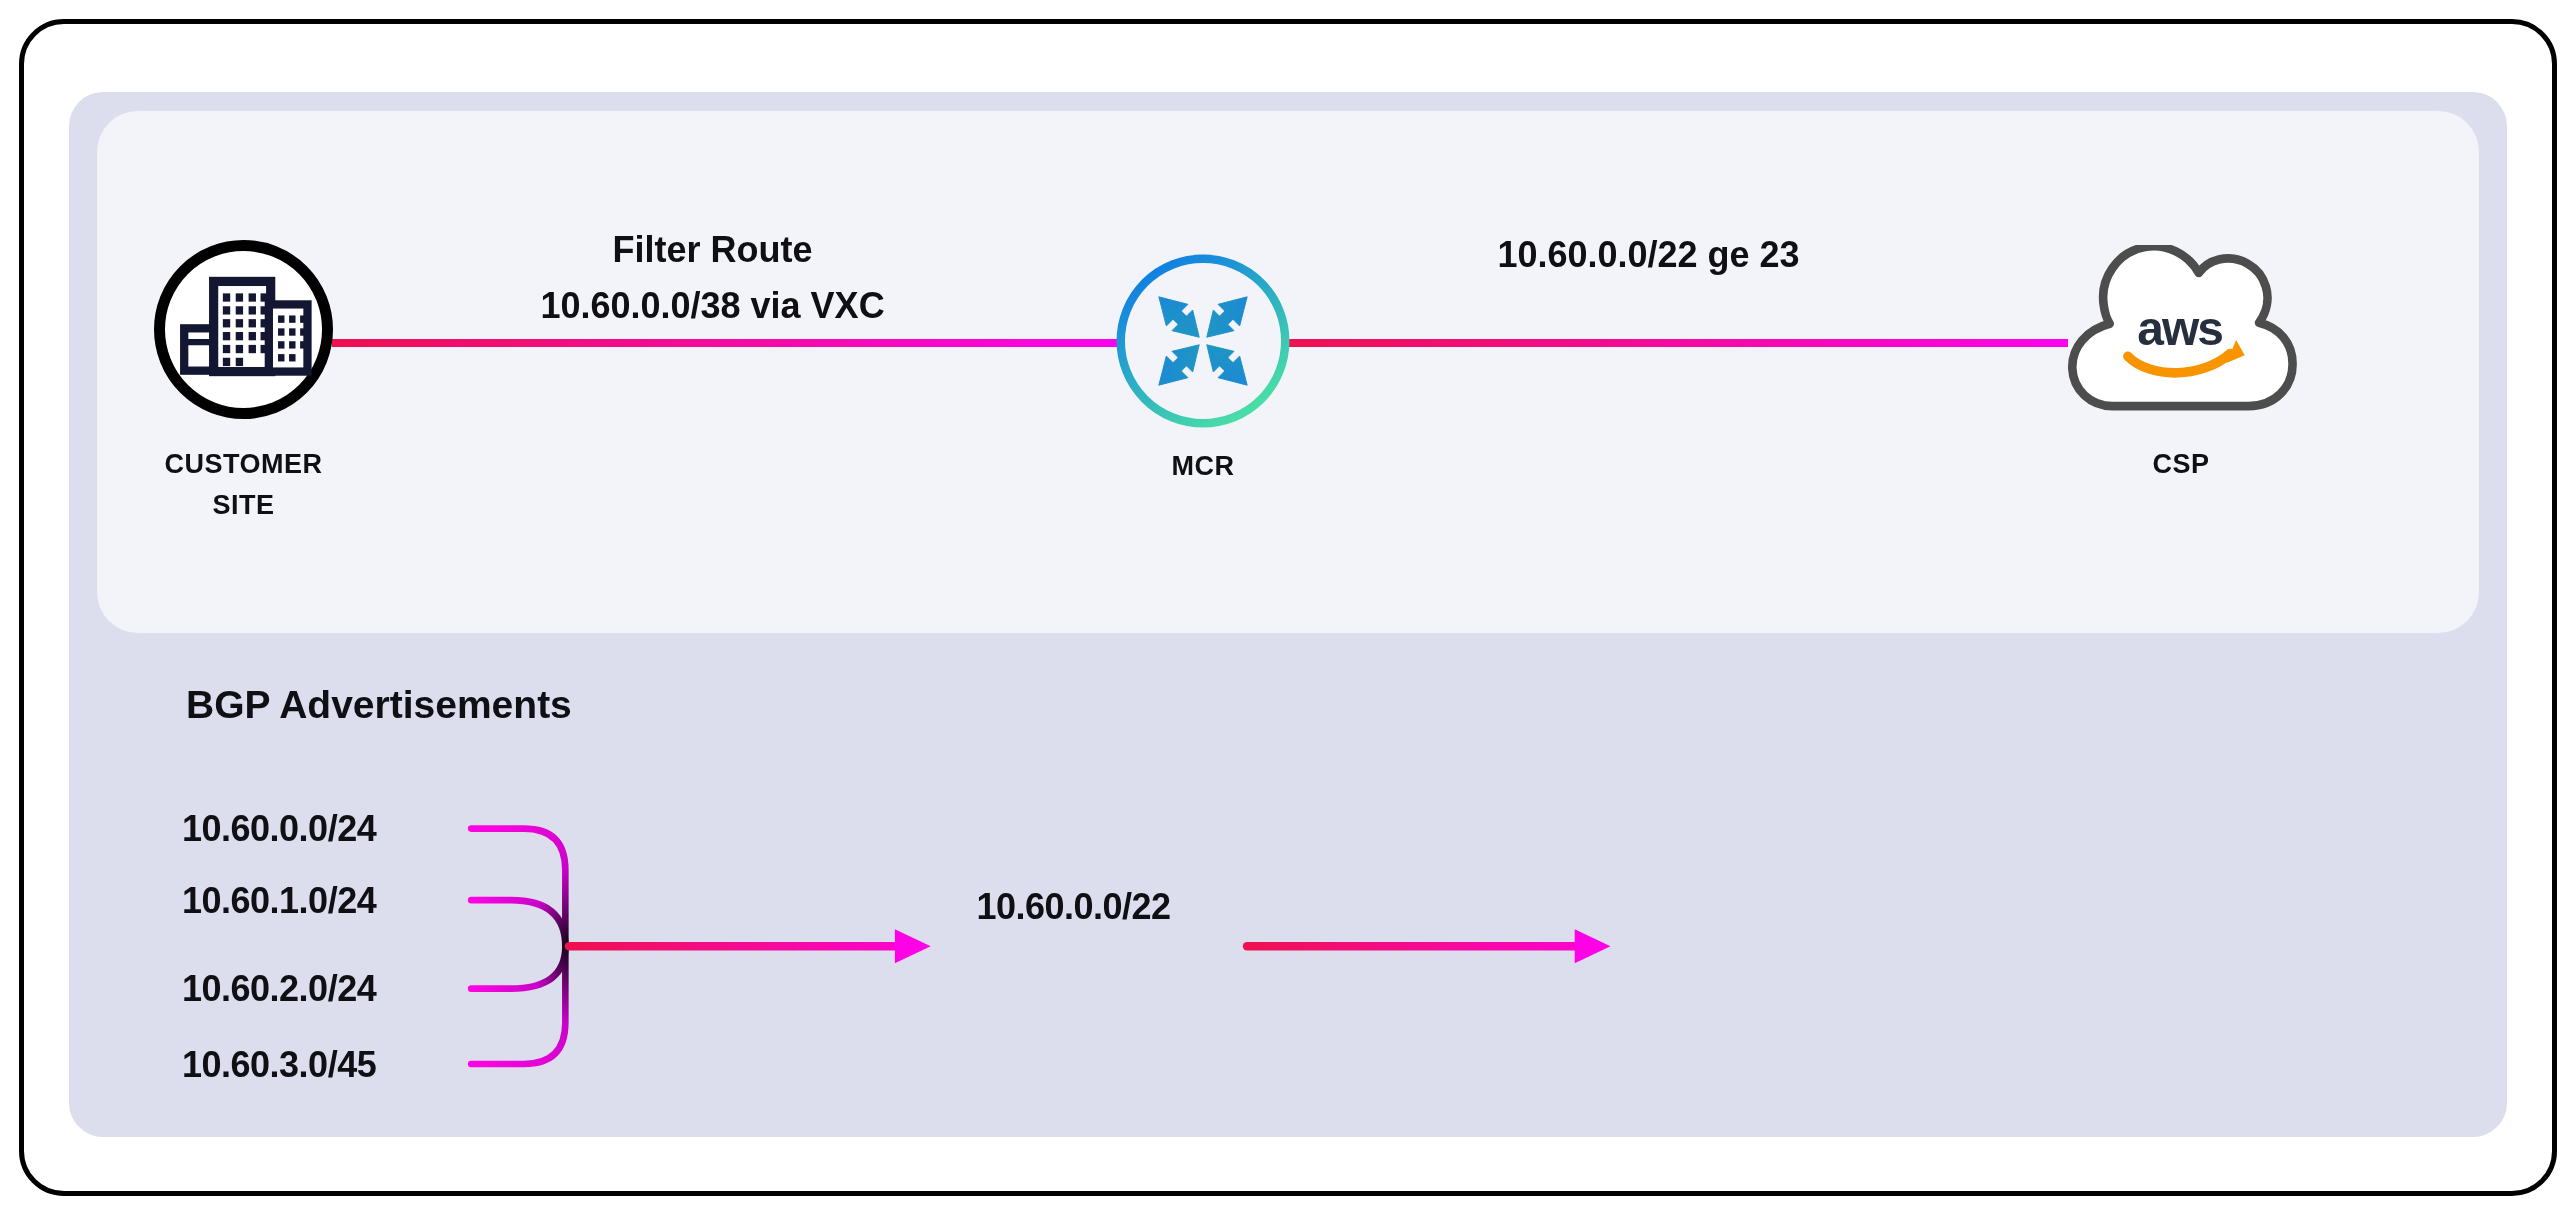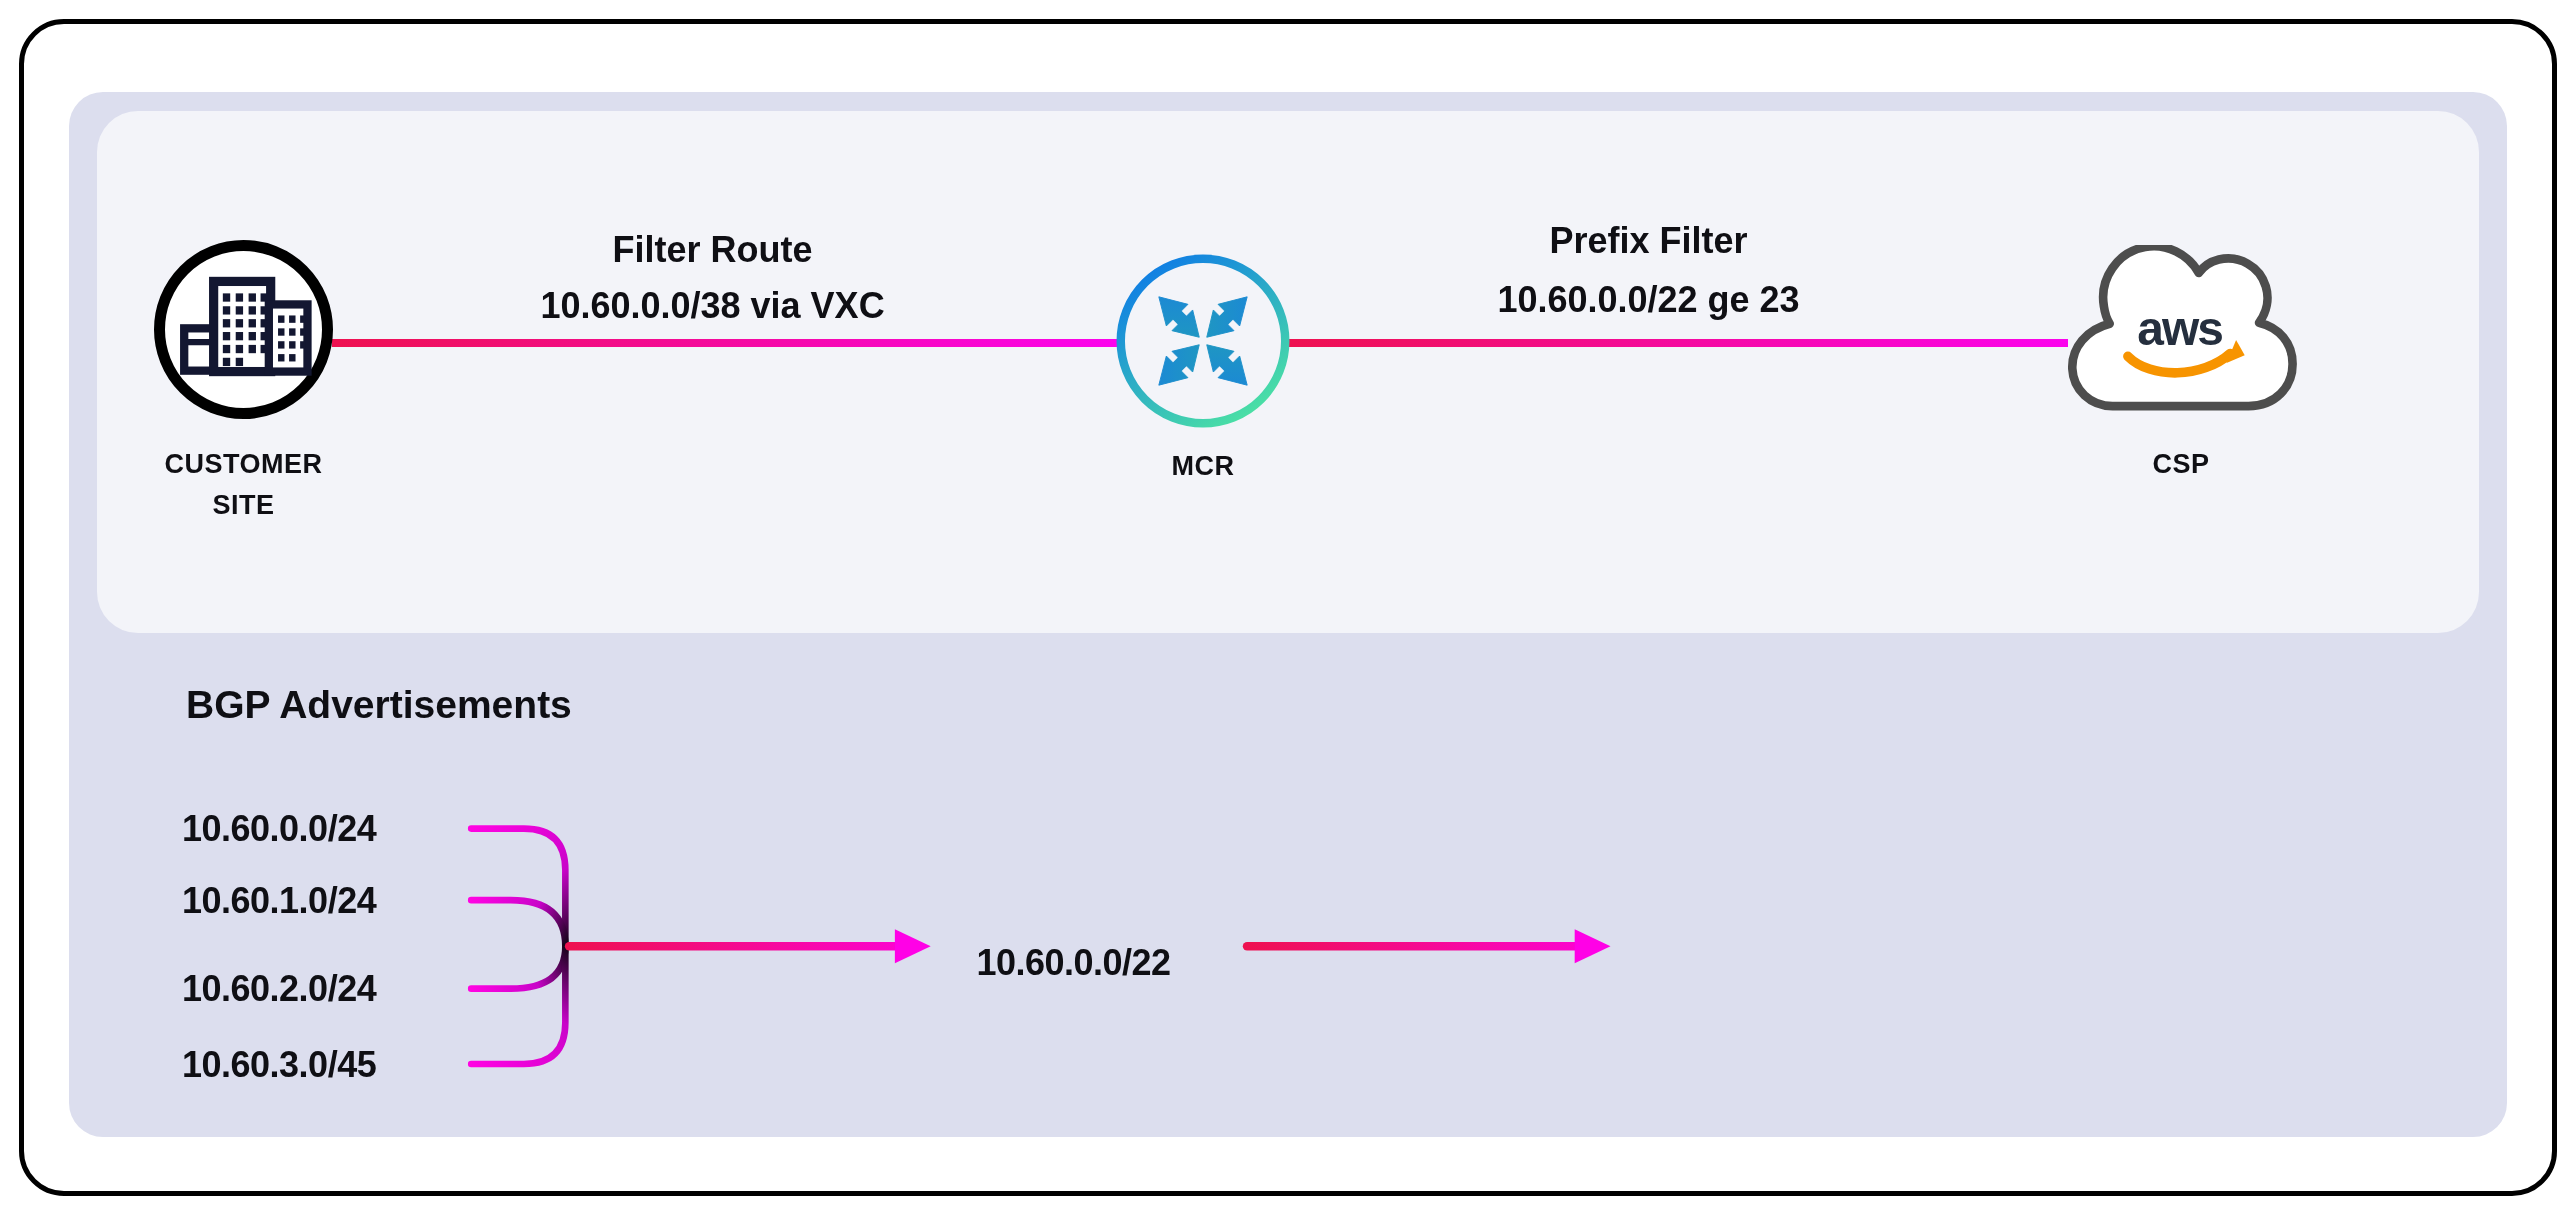--- a/index.html
+++ b/index.html
@@ -44,21 +44,21 @@
   .csp-label{left:2087px;top:444px;width:188px;}
   .link-label{font-size:36px;line-height:45px;font-weight:bold;}
   .static-route-label{left:430px;top:227px;width:565px;}
   .static-route-label .l2{margin-top:11.3px;}
   .prefix-filter-label{left:1366px;top:218px;width:565px;}
   .prefix-filter-label .l2{margin-top:14px;}
   
   .bgp-heading{left:186px;top:676px;font-size:39px;line-height:57px;font-weight:bold;}
   .prefix-row{left:182px;width:301px;font-size:36px;line-height:45px;font-weight:bold;letter-spacing:-0.5px;}
   .p0{top:806px;} .p1{top:878px;} .p2{top:966px;} .p3{top:1042px;}
-  .aggregate-label{left:932px;top:940px;width:283px;text-align:center;
+  .aggregate-label{left:932px;top:884px;width:283px;text-align:center;
     font-size:36px;line-height:45px;font-weight:bold;letter-spacing:-0.5px;}
   .overlay-svg{left:0;top:0;pointer-events:none;}
 </style>
 </head>
 <body>
 
 <div class="canvas">
 
   <div class="abs frame"></div>
   <div class="abs panel"></div>
@@ -148,21 +148,20 @@
       <path d="M 74 116 C 98 140 152 139 181 113" stroke-width="10" stroke-linecap="round"></path>
       <polygon points="187,99 196,115 177,123" fill="#f79400" stroke="none"></polygon>
     </g>
   </svg>
 
   <div class="abs lbl link-label static-route-label">
     <div class="l1">Filter Route</div>
     <div class="l2">10.60.0.0/38 via VXC</div>
   </div>
   <div class="abs lbl link-label prefix-filter-label">
-    <div class="l1">Prefix Filter</div>
     <div class="l2">10.60.0.0/22 ge 23</div>
   </div>
 
   <div class="abs lbl node-label customer-label">
     <div>CUSTOMER</div>
     <div>SITE</div>
   </div>
   <div class="abs lbl node-label mcr-label">MCR</div>
   <div class="abs lbl node-label csp-label">CSP</div>
 

